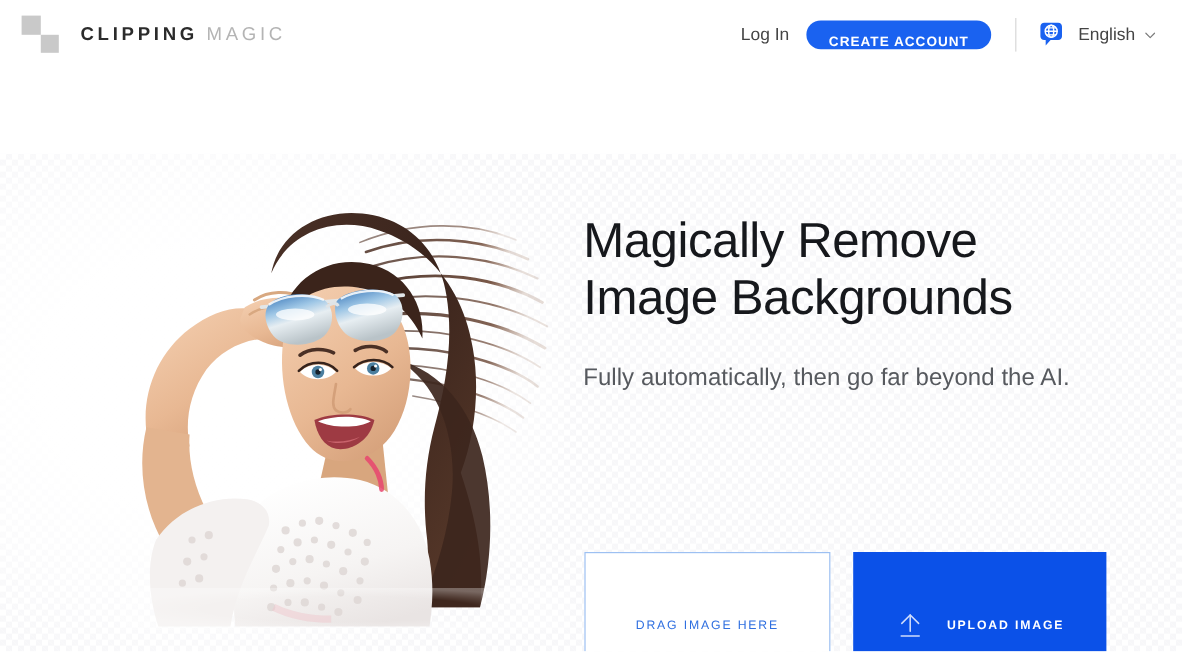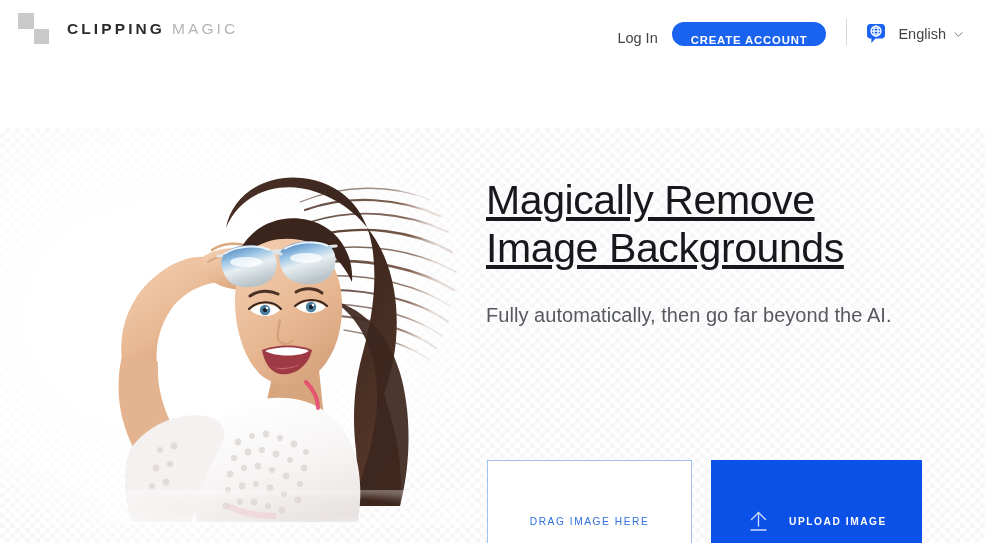--- a/index.html
+++ b/index.html
@@ -66,21 +66,21 @@
   }
   .brand-text .w1 { color: #2b2b2b; font-weight: 700; }
   .brand-text .w2 { color: #b4b4b4; font-weight: 400; margin-left: 7px; }
 
   
   .header-right {
     position: absolute;
     right: 22px;
     top: 12px;
     display: flex;
-    align-items: flex-end;
+    align-items: center;
     height: 34px;
   }
   .login-link {
     font-size: 14.5px;
     color: #444444;
     text-decoration: none;
     cursor: pointer;
     margin-right: 14px;
     white-space: nowrap;
   }
@@ -199,21 +199,20 @@
     top: 48px;
     width: 470px;
   }
   .headline {
     font-size: 41px;
     line-height: 48px;
     font-weight: 400;
     color: #16181c;
     letter-spacing: -0.4px;
     white-space: pre-line;
-    text-decoration: underline;
   }
   .subhead {
     margin-top: 32px;
     font-size: 20px;
     color: #56595e;
     letter-spacing: 0.05px;
   }
 
   
   #dropzone-row {

